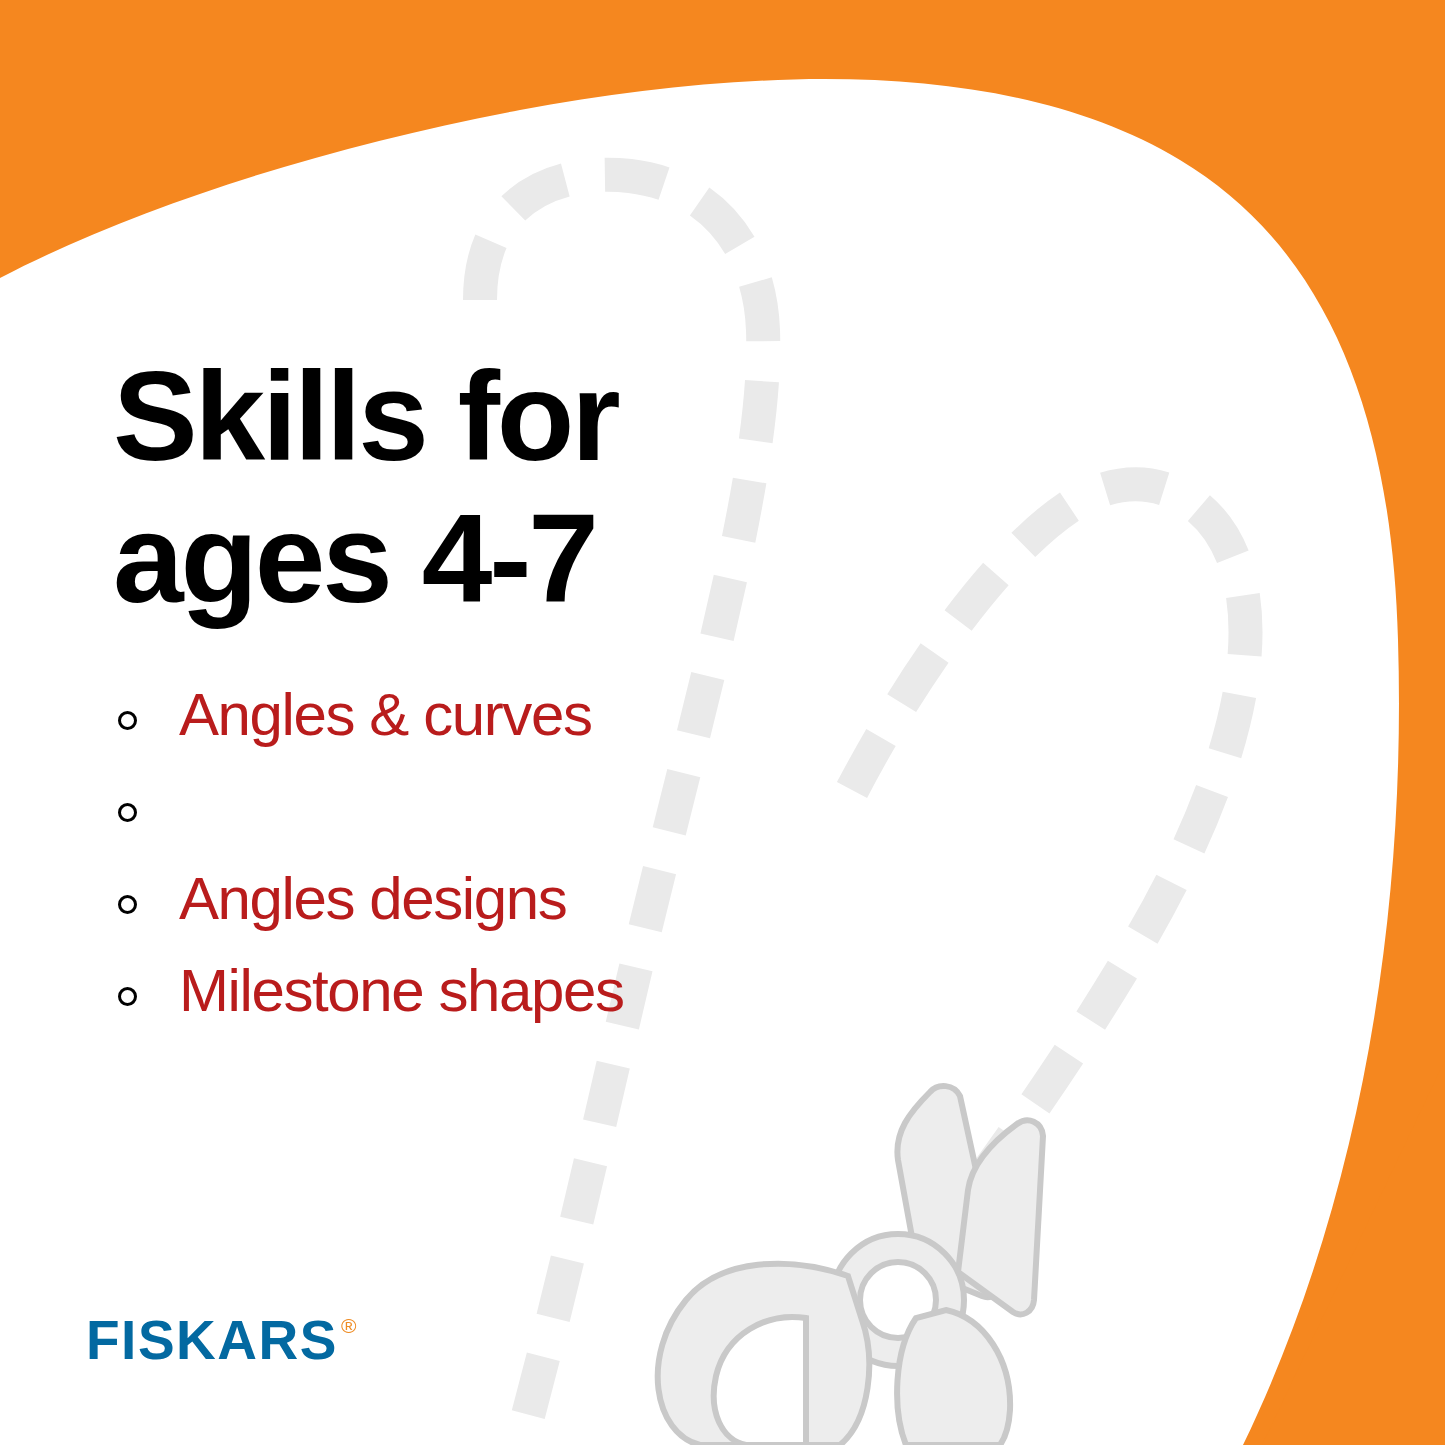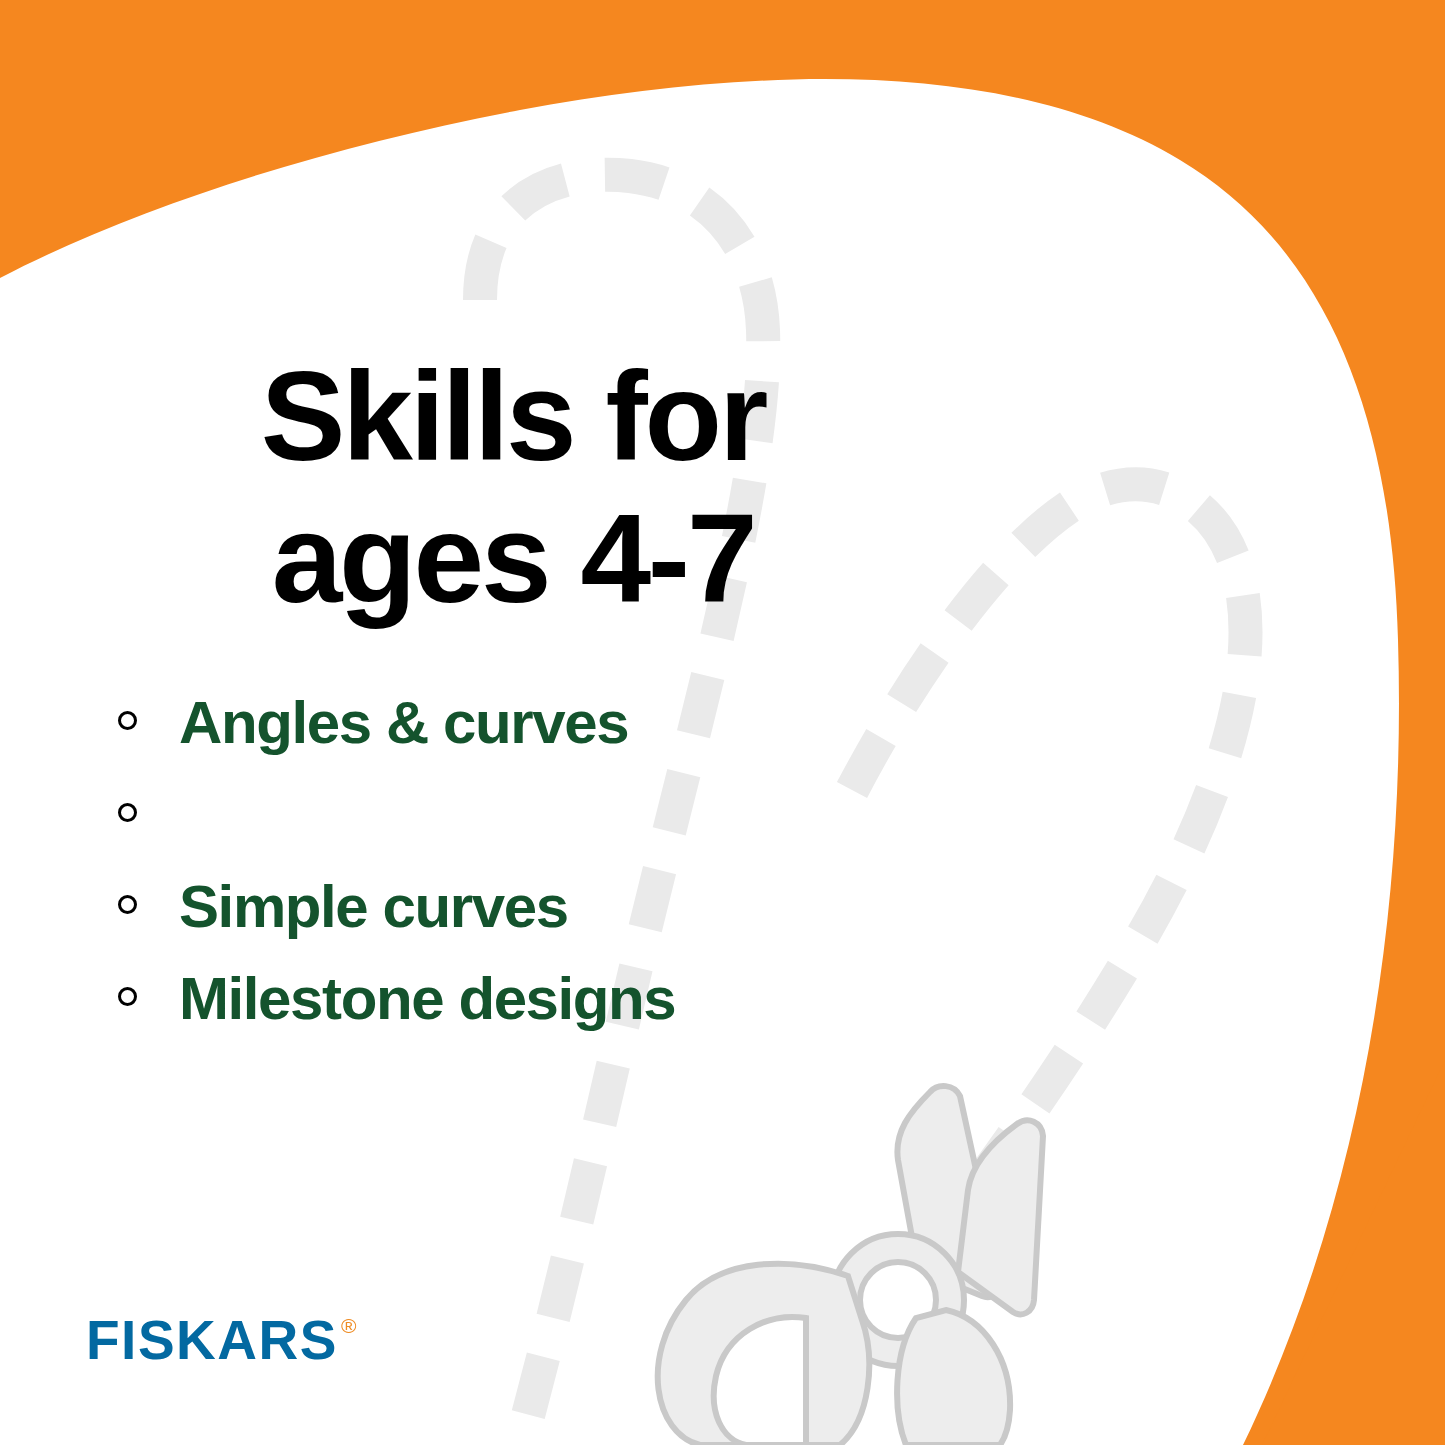--- a/index.html
+++ b/index.html
@@ -9,21 +9,20 @@
   }
   body {
     font-family: "Liberation Sans", sans-serif;
   }
   #poster {
     position: relative;
     width: 1445px;
     height: 1445px;
     overflow: hidden;
     background: #ffffff;
-    text-align: center;
   }
   #bg-layer, #watermark-layer {
     position: absolute;
     inset: 0;
     width: 1445px;
     height: 1445px;
   }
   #content {
     position: absolute;
     inset: 0;
@@ -66,24 +65,24 @@
     height: 19px;
     border: 3.5px solid #000000;
     border-radius: 50%;
     box-sizing: border-box;
     margin-top: 29px;
     margin-right: 42px;
   }
   .bullet-label {
     font-size: 60px;
     line-height: 1;
-    font-weight: 700;
+    font-weight: 400;
     letter-spacing: -1.4px;
-    color: #14532d;
-    margin-top: 11px;
+    color: #b91c1c;
+    margin-top: 3px;
   }
 
   
   .logo {
     position: absolute;
     left: 86px;
     top: 1313px;
     display: flex;
     align-items: flex-start;
   }
@@ -200,25 +199,25 @@
     <ul class="bullets">
       <li class="bullet-row">
         <span class="bullet-marker"></span>
         <span class="bullet-label">Angles &amp; curves</span>
       </li>
       <li class="bullet-row">
         <span class="bullet-marker"></span>
       </li>
       <li class="bullet-row">
         <span class="bullet-marker"></span>
-        <span class="bullet-label">Simple curves</span>
-      </li>
-      <li class="bullet-row">
-        <span class="bullet-marker"></span>
-        <span class="bullet-label">Milestone designs</span>
+        <span class="bullet-label">Angles designs</span>
+      </li>
+      <li class="bullet-row">
+        <span class="bullet-marker"></span>
+        <span class="bullet-label">Milestone shapes</span>
       </li>
     </ul>
 
     <div class="logo">
       <span class="logo-word">FISKARS</span>
       <span class="logo-reg">®</span>
     </div>
 
   </div>
 </div>

